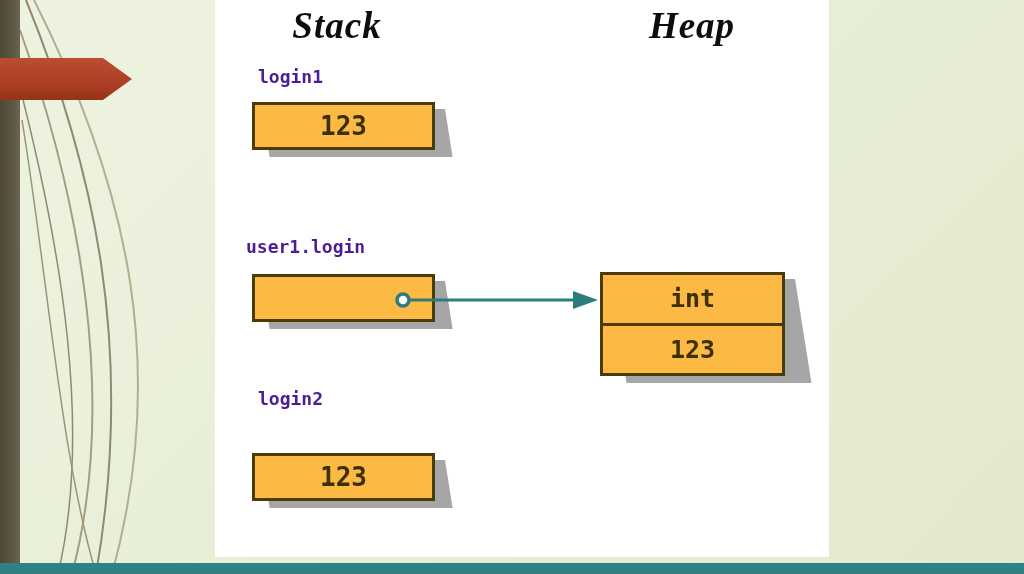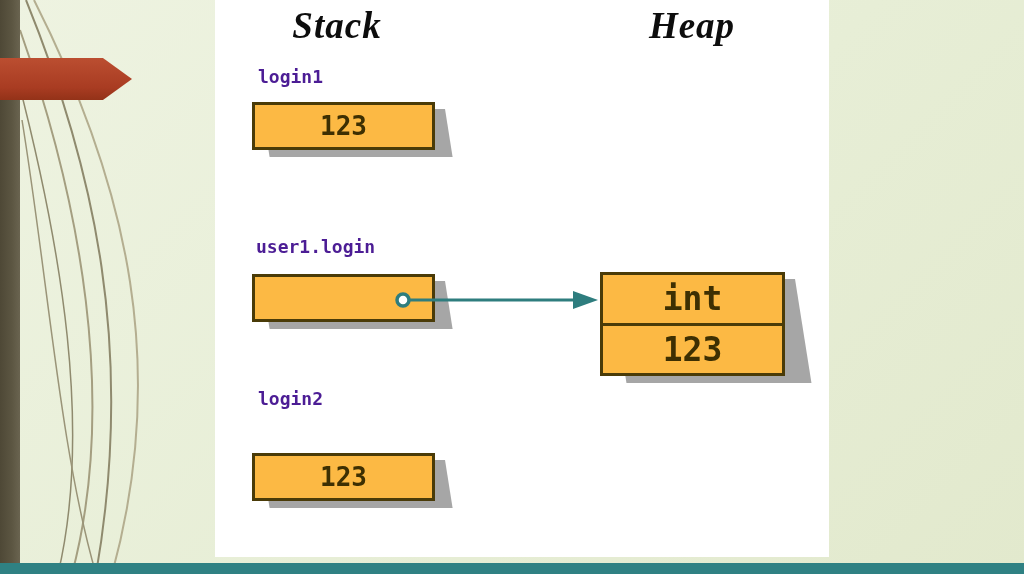--- a/index.html
+++ b/index.html
@@ -52,21 +52,21 @@
   .title-stack { left: 22px; }
   .title-heap  { left: 377px; }
 
   .mem-label {
     position: absolute;
     font-family: "DejaVu Sans Mono", "Liberation Mono", monospace;
     font-weight: 700; font-size: 18px; color: #4c1d95;
     white-space: nowrap;
   }
   .lbl-login1 { left: 43px;  top: 66px;  }
-  .lbl-user1  { left: 41px;  top: 236px; }
+  .lbl-user1  { left: 31px;  top: 236px; }
   .lbl-login2 { left: 43px;  top: 388px; }
   .lbl-boxing { left: 377px; top: 222px; }
 
   .box-wrap { position: absolute; width: 183px; height: 48px; }
   .bw-1 { left: 37px; top: 102px; }
   .bw-2 { left: 37px; top: 274px; }
   .bw-3 { left: 37px; top: 453px; }
   .heap-wrap { position: absolute; left: 385px; top: 272px; width: 185px; height: 104px; }
 
   .box-shadow {
@@ -89,21 +89,21 @@
     position: absolute; inset: 0;
     background: #fcb944;
     border: 3px solid #4a3b08;
     box-sizing: border-box;
     display: flex; flex-direction: column;
   }
   .heap-cell {
     flex: 1;
     display: flex; align-items: center; justify-content: center;
     font-family: "DejaVu Sans Mono", "Liberation Mono", monospace;
-    font-weight: 700; font-size: 33px; color: #3d2f02;
+    font-weight: 700; font-size: 25px; color: #3d2f02;
   }
   .heap-cell + .heap-cell { border-top: 3px solid #4a3b08; }
 
   .arrow-layer {
     position: absolute; left: 0; top: 0;
     width: 614px; height: 557px;
     pointer-events: none;
   }
 </style>
 </head>

